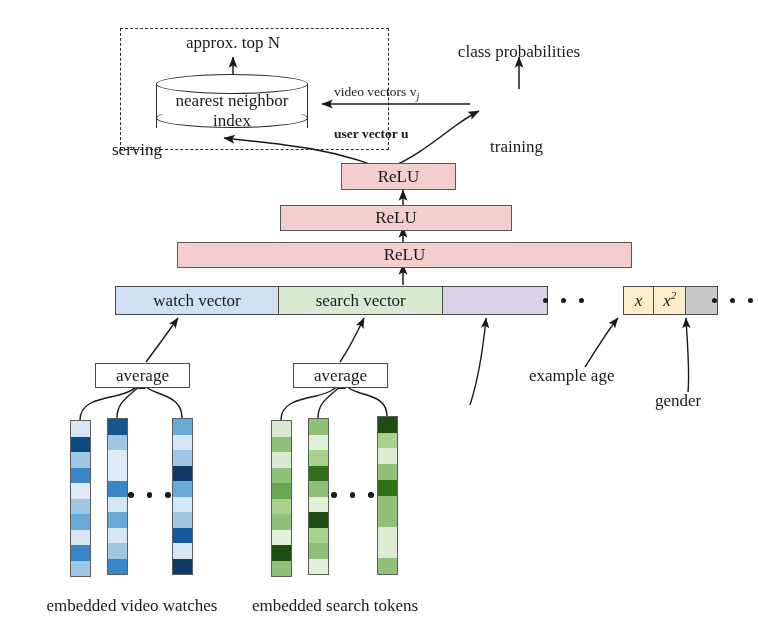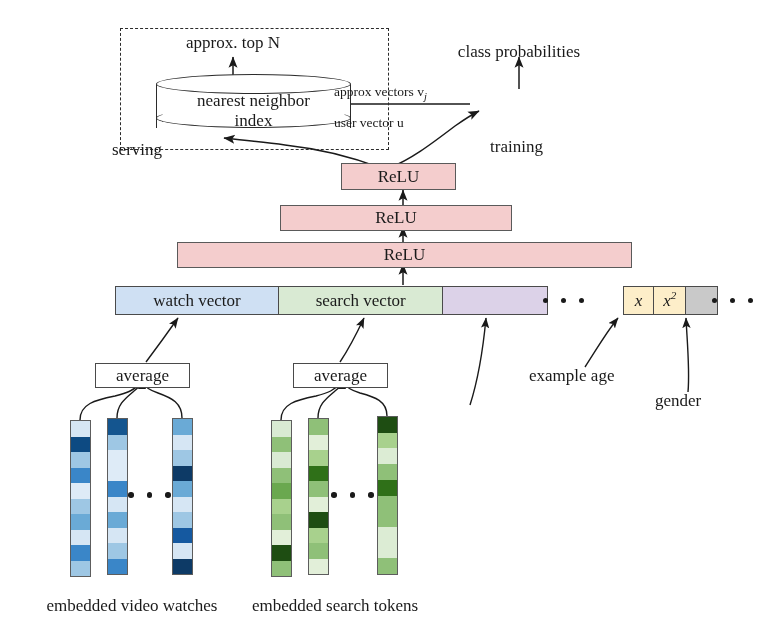--- a/index.html
+++ b/index.html
@@ -58,21 +58,20 @@
     color: #1a1a1a;
   }
   .relu {
     background: #f4cdcd;
     border: 1.3px solid #5a5a5a;
   }
 
   
   .cyl {
     position: absolute;
-    padding-left: 43px;
   }
   .cyl .cap, .cyl .body, .cyl .bottom {
     position: absolute;
     box-sizing: border-box;
   }
   .cyl .body {
     left: 0; right: 0;
     border-left: 1.4px solid #2b2b2b;
     border-right: 1.4px solid #2b2b2b;
     background: #ffffff;
@@ -198,24 +197,24 @@
       <span>index</span>
     </div>
   </div>
 
   <div class="lbl" style="left:112px; top:140px;">serving</div>
 
   <div class="lbl center" style="left:519px; top:42px;">class probabilities</div>
 
 
   <div class="lbl small" style="left:334px; top:84px;">
-    <span>approx vectors v</span><sub class="ital" style="font-size:0.78em;">j</sub>
-  </div>
-
-  <div class="lbl small" style="left:334px; top:115px;">user vector u</div>
+    <span>video vectors v</span><sub class="ital" style="font-size:0.78em;">j</sub>
+  </div>
+
+  <div class="lbl small" style="left:334px; top:126px;font-weight:bold;">user vector u</div>
 
   <div class="lbl" style="left:490px; top:137px;">training</div>
 
   <div class="box relu" style="left:341px; top:163px; width:115px; height:27px;">
     <span>ReLU</span>
   </div>
 
   <div class="box relu" style="left:280px; top:205px; width:232px; height:26px;">
     <span>ReLU</span>
   </div>

